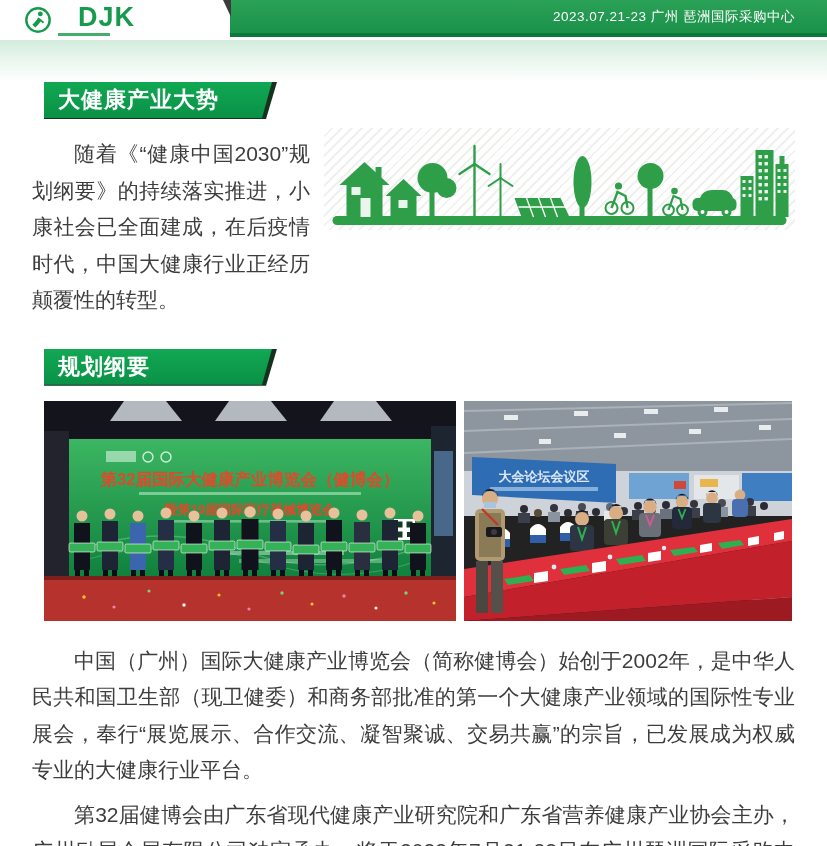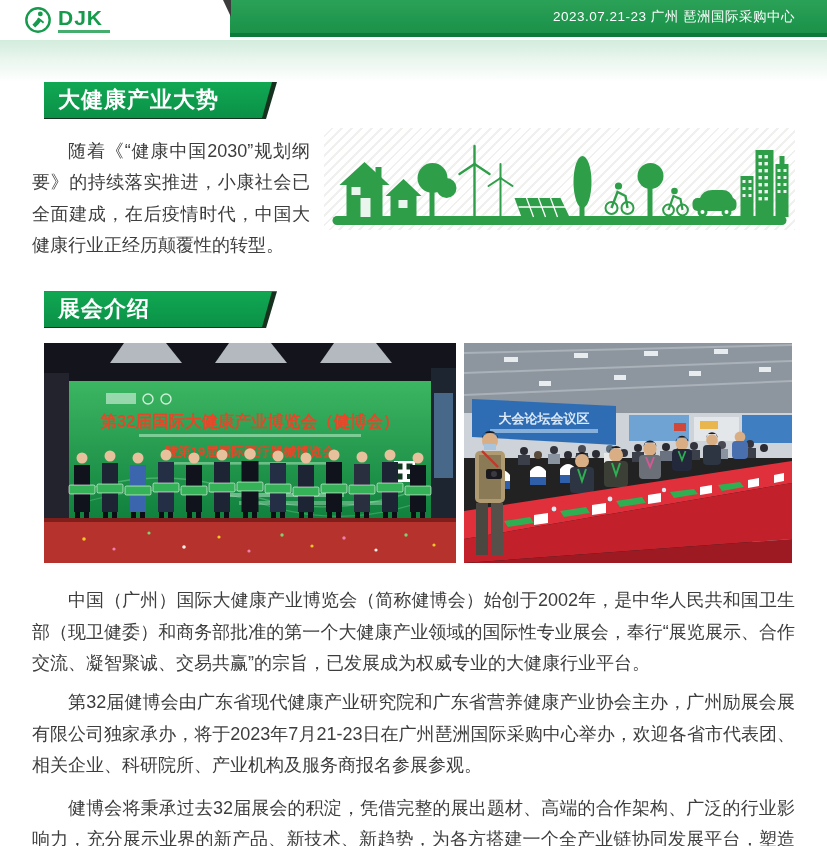--- a/index.html
+++ b/index.html
@@ -8,21 +8,21 @@
     width:827px; height:846px; margin:0 auto; position:relative; overflow:hidden;
     font-family:"Liberation Sans","DejaVu Sans",sans-serif; color:#3d3d3d;
   }
   
   .header { position:relative; height:40px; }
   .logo-box {
     position:absolute; left:0; top:0; width:230px; height:40px; background:#fff;
     display:flex; align-items:center; padding-left:24px; z-index:3;
   }
   .logo-emblem { width:28px; height:28px; margin-right:6px; }
-  .logo-text { color:#169a4b; font-weight:bold; font-size:21px; letter-spacing:1px; line-height:1; }
+  .logo-text { color:#169a4b; font-weight:bold; font-size:27px; letter-spacing:1px; line-height:1;margin-left:20px; }
   .logo-tagline { height:3px; width:52px; background:#169a4b; margin-top:2px; opacity:.8; }
   .header-bar {
     position:absolute; left:230px; right:0; top:0; height:37px;
     background:linear-gradient(180deg,#2aa257 0%, #1b9149 100%);
     border-bottom:4px solid #0d7a3c;
     display:flex; align-items:center; justify-content:flex-end; padding-right:32px;
   }
   .header-date { color:#ffffff; font-size:13.5px; letter-spacing:.5px; }
   .header-fold { position:absolute; left:223px; top:0; width:8px; height:17px;
     background:#3c3c3c; clip-path:polygon(0 0,100% 0,100% 100%); z-index:4; }
@@ -34,21 +34,21 @@
   .sec-banner .shadow { position:absolute; inset:0; background:#16321f;
     clip-path:polygon(0 0,100% 0,calc(100% - 11px) 100%,0 100%); }
   .sec-banner .face { position:absolute; top:0; left:0; height:36px; width:calc(100% - 5px);
     background:linear-gradient(180deg,#11a853 0%,#0a9147 100%);
     clip-path:polygon(0 0,100% 0,calc(100% - 10px) 100%,0 100%); }
   .sec-banner .label { position:absolute; z-index:2; left:14px; top:0; line-height:36px;
     color:#ffffff; font-size:22px; font-weight:bold; letter-spacing:1px; }
   .banner-1 { margin-top:0; }
   .banner-2 { margin-top:30px; }
   p.body-text {
-    font-size:18px; line-height:1.74; color:#3d3d3d; text-indent:2em; text-align:justify;
+    font-size:21px; line-height:1.74; color:#3d3d3d; text-indent:2em; text-align:justify;
   }
   .row-intro { display:flex; margin-top:15px; }
   .col-p1 { width:278px; flex:none; padding-top:2px; }
   .col-illustration {
     flex:1; margin-left:14px; height:102px; align-self:flex-start; margin-top:-6px;
     background:repeating-linear-gradient(135deg,#ffffff 0 5px,#f0f0ef 5px 7px);
     display:flex; align-items:flex-end;
   }
   .col-illustration svg { width:100%; height:100px; display:block; }
   .p2 { margin-top:12px; }
@@ -215,21 +215,21 @@
           </g>
         </g>
       </svg>
     </div>
   </div>
 
 
   <div class="sec-banner banner-2">
     <div class="shadow"></div>
     <div class="face"></div>
-    <div class="label">展会介绍</div>
+    <div class="label">规划纲要</div>
   </div>
 
   <div class="photo-row">
 
     <div class="photo photo-left">
       <svg viewBox="0 0 412 220" width="412" height="220">
         <rect x="0" y="0" width="412" height="220" fill="#14141c"></rect>
 
         <polygon points="80,0 122,0 138,20 66,20" fill="#cfd6da" opacity=".85"></polygon>
         <polygon points="185,0 227,0 243,20 171,20" fill="#cfd6da" opacity=".85"></polygon>

